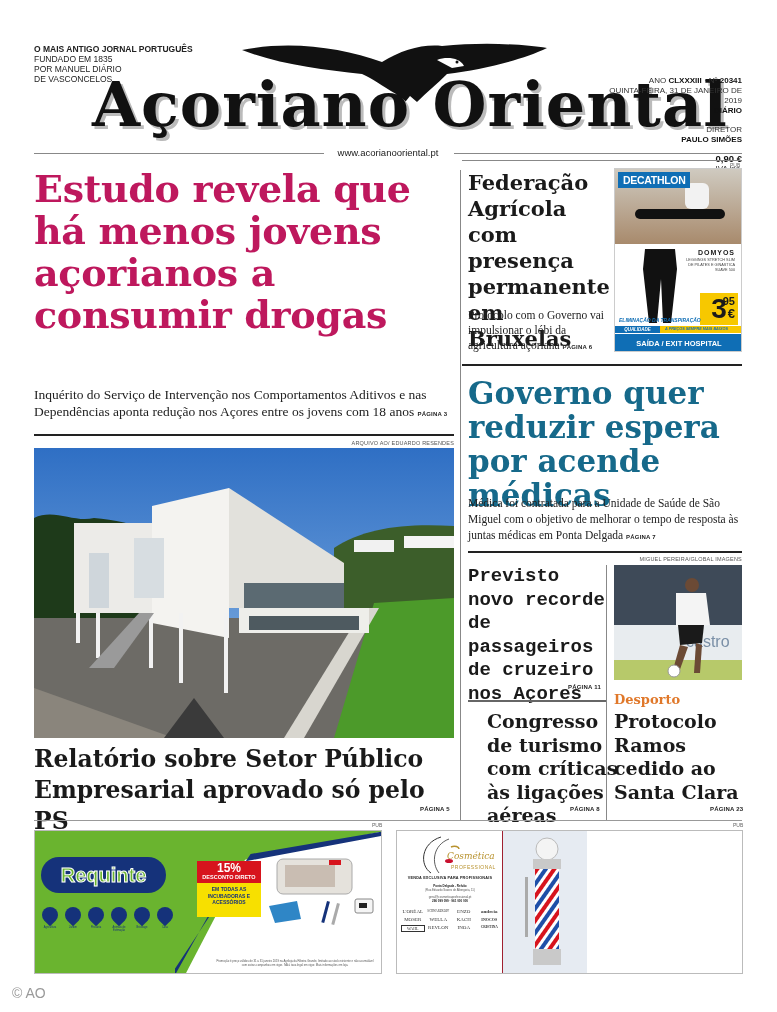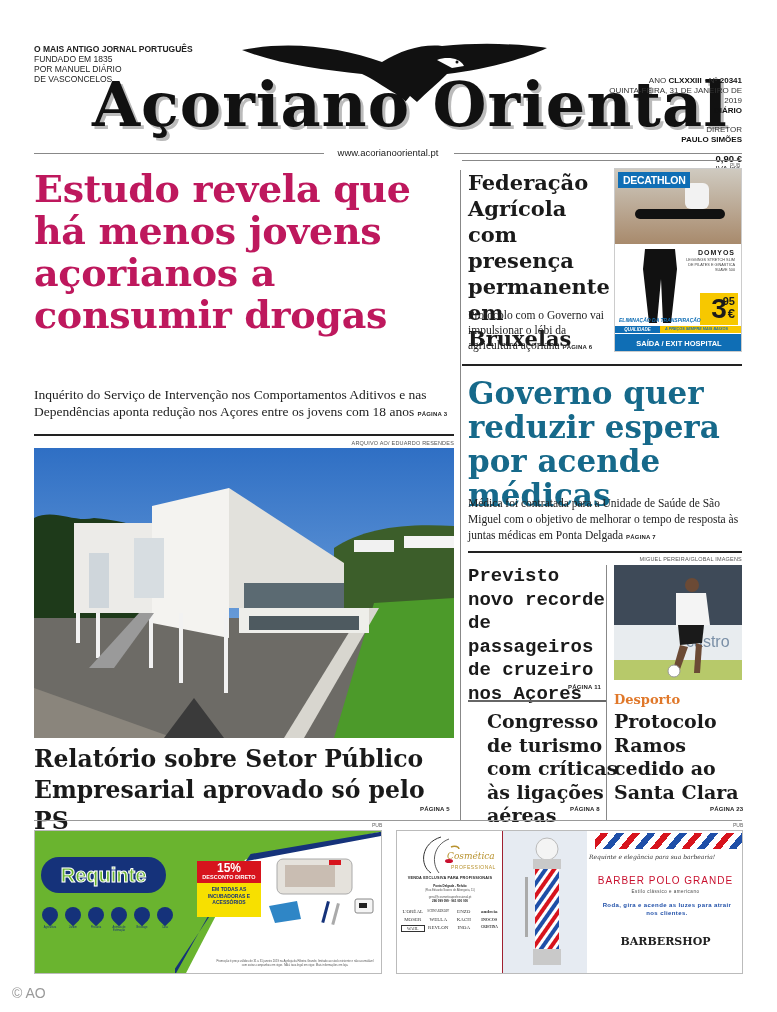--- a/index.html
+++ b/index.html
@@ -314,23 +314,15 @@
         </pattern>
       </defs>
       <circle cx="24" cy="12" r="11" fill="#f4f4f4" stroke="#bbb"></circle>
       <rect x="10" y="22" width="28" height="10" fill="#c9c9c9"></rect>
       <rect x="12" y="32" width="24" height="80" fill="url(#stripes)"></rect>
       <rect x="10" y="112" width="28" height="16" fill="#c9c9c9"></rect>
       <rect x="2" y="40" width="3" height="60" fill="#aaa"></rect>
     </svg>
   </div>
 
-  <div style="position:absolute; left:190px; top:0; width:157px; height:144px;">
-    <div style="position:absolute; left:8px; top:2px; width:149px; height:16px; background:repeating-linear-gradient(-50deg, #fff 0 6px, #1f4fa8 6px 12px, #fff 12px 18px, #d7141d 18px 24px);"></div>
-    <div style="position:absolute; left:2px; top:22px; width:155px; font-family:'DejaVu Serif',serif; font-style:italic; font-size:6px; color:#333;">Requinte e elegância para sua barbearia!</div>
-    <div style="position:absolute; left:0; top:44px; width:157px; text-align:center; font-size:10px; color:#c8102e; letter-spacing:1px;">BARBER POLO GRANDE</div>
-    <div style="position:absolute; left:0; top:58px; width:157px; text-align:center; font-size:4.5px; color:#444; letter-spacing:0.5px;">Estilo clássico e americano</div>
-    <div style="position:absolute; left:10px; top:70px; width:140px; text-align:center; font-size:6px; line-height:8px; font-weight:bold; color:#1f4fa8; letter-spacing:0.4px;">Roda, gira e acende as luzes para atrair nos clientes.</div>
-    <div style="position:absolute; left:0; top:104px; width:157px; text-align:center; font-family:'DejaVu Serif',serif; font-weight:bold; font-size:11px; color:#222;">BARBERSHOP</div>
-  </div>
 </div>
 
 <div class="abs copyright">© AO</div>
 
 </body></html>

